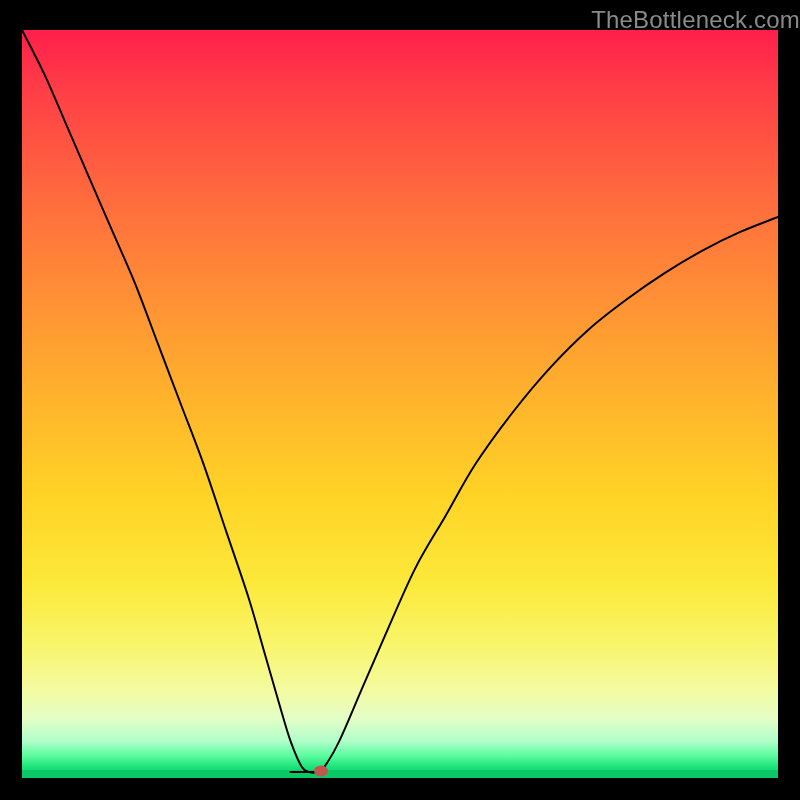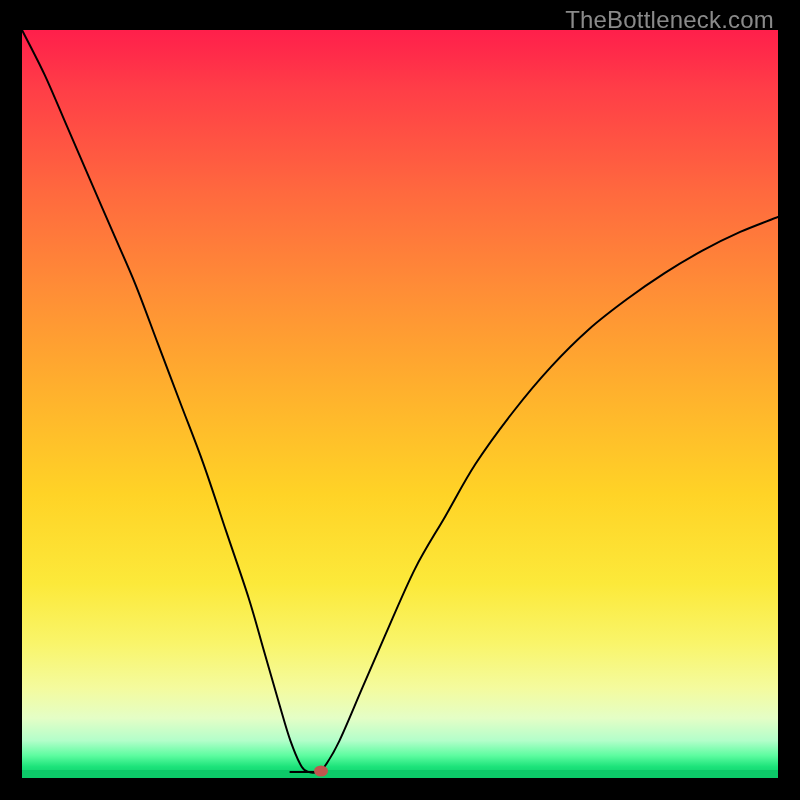--- a/index.html
+++ b/index.html
@@ -13,21 +13,21 @@
   }
   .frame {
     position: relative;
     width: 800px;
     height: 800px;
     background: #000;
   }
   .watermark {
     position: absolute;
     top: 6px;
-    right: 26px;
+    right: 0;
     color: #8a8a8a;
     font-size: 24px;
     font-weight: 400;
     letter-spacing: 0.2px;
     user-select: none;
   }
   .plot {
     position: absolute;
     left: 22px;
     top: 30px;

